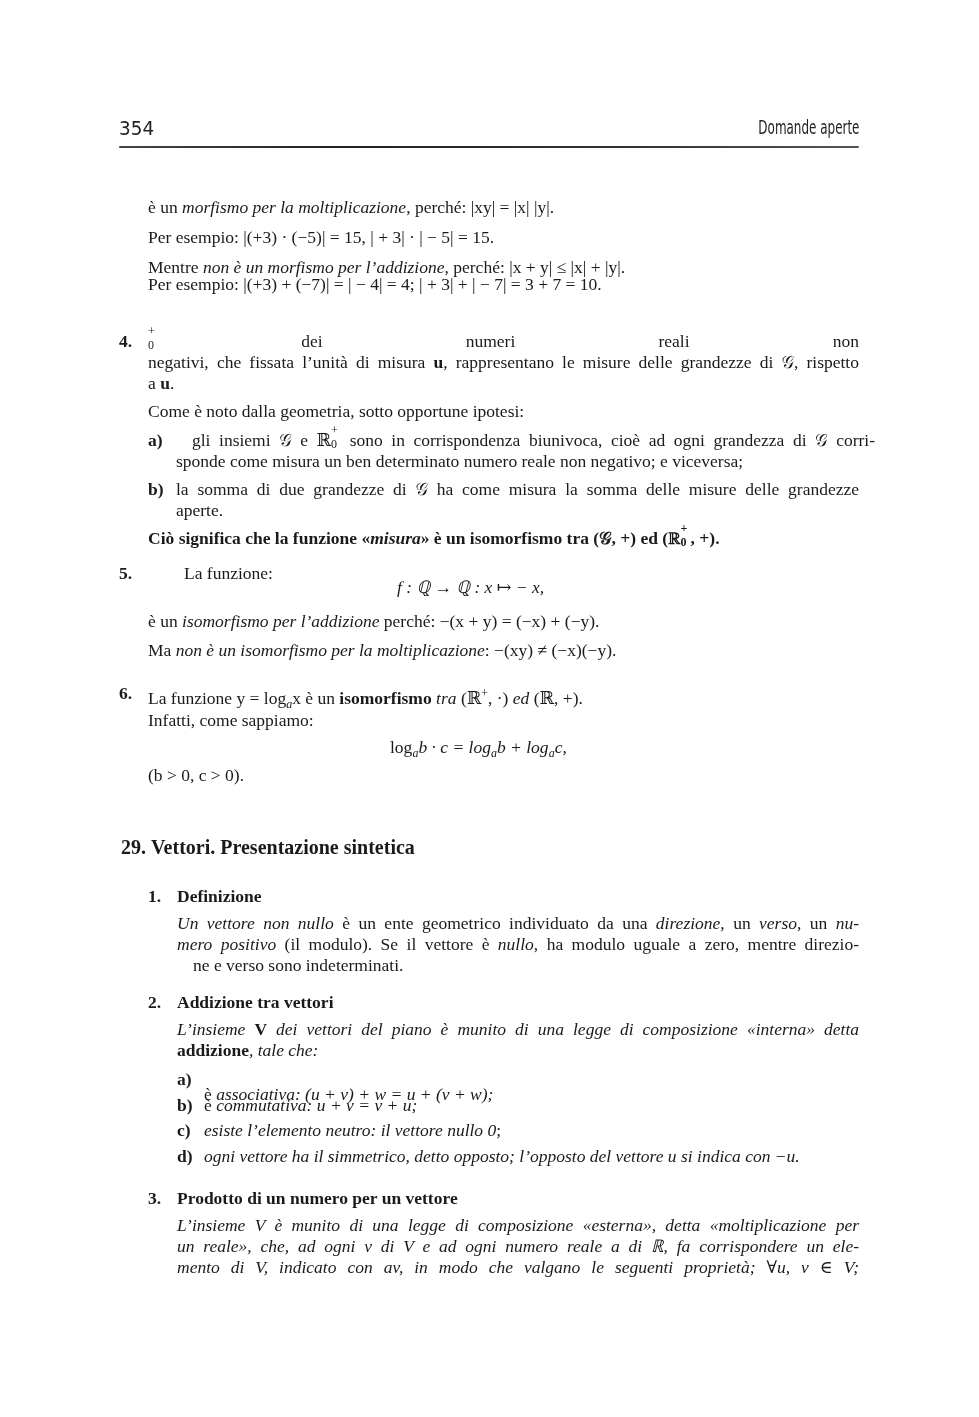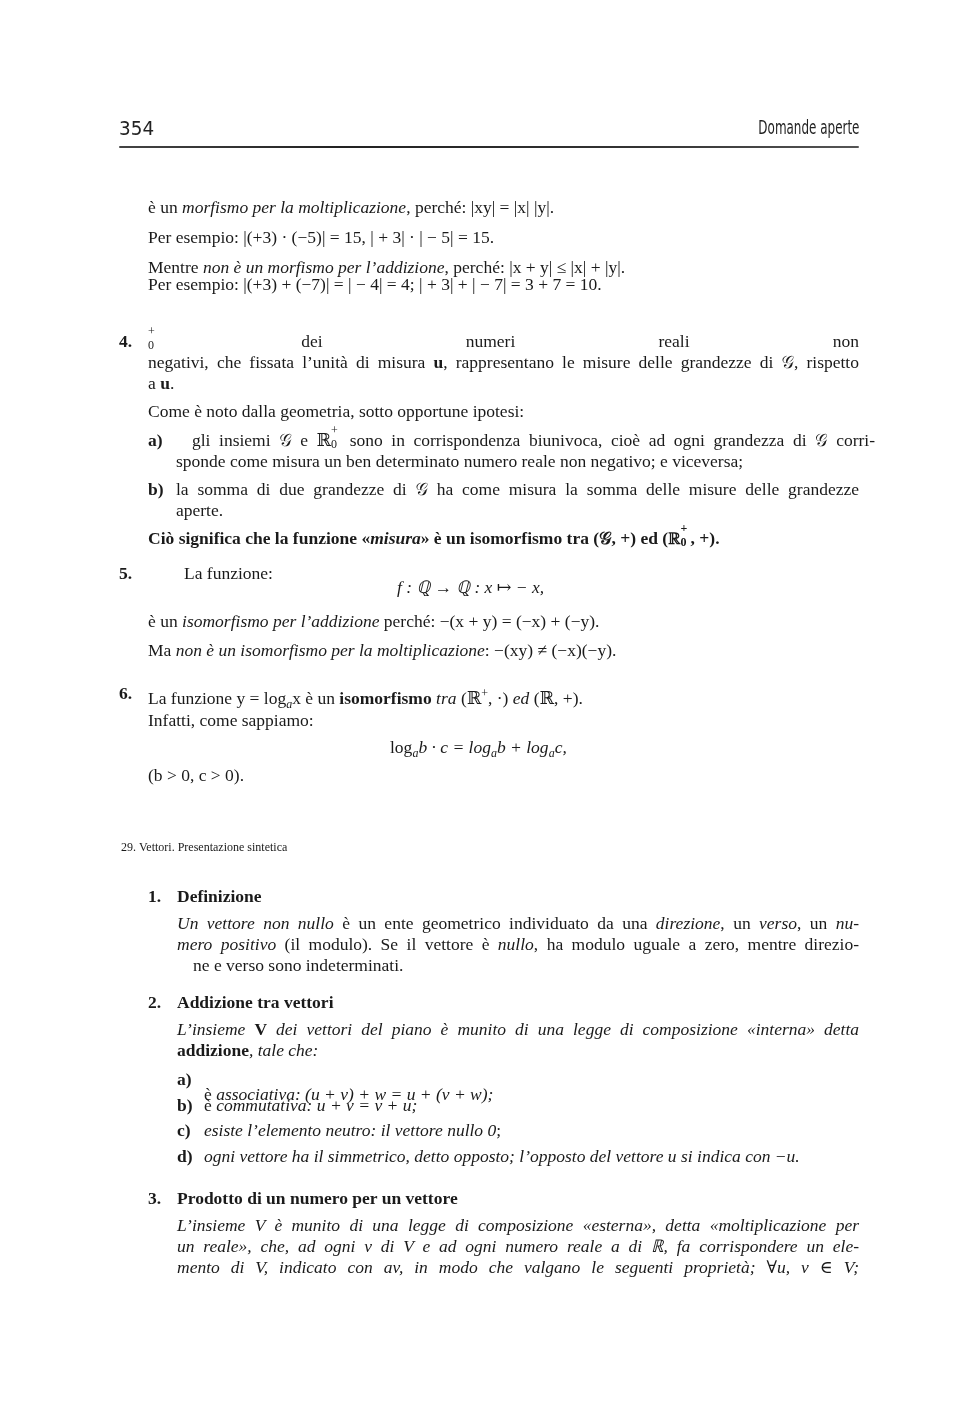--- a/index.html
+++ b/index.html
@@ -26,21 +26,21 @@
   }
   .rule {
     position: absolute; left: 119px; top: 146px; width: 740px; height: 2px;
     background: linear-gradient(to right, #444, #222 30%, #333 70%, #555);
     border-radius: 1px;
   }
   .line { position: absolute; white-space: nowrap; line-height: 21px; }
   i, .it { font-style: italic; }
   b { font-weight: bold; }
   .num { font-weight: bold; position: absolute; }
-  .sec-title { font-size: 12px; font-weight: normal; }
+  .sec-title { font-size: 20px; font-weight: bold; }
   .sub { font-size: 12px; vertical-align: -4px; }
   .sup { font-size: 12px; vertical-align: 7px; }
   .supsub { display: inline-block; position: relative; width: 10px; height: 10px; }
   .supsub .s1 { position: absolute; left: 0; top: -12px; font-size: 12px; line-height: 12px; }
   .supsub .s2 { position: absolute; left: 0; top: 2px; font-size: 12px; line-height: 12px; }
 </style>
 </head>
 <body>
 
 <div class="header">

